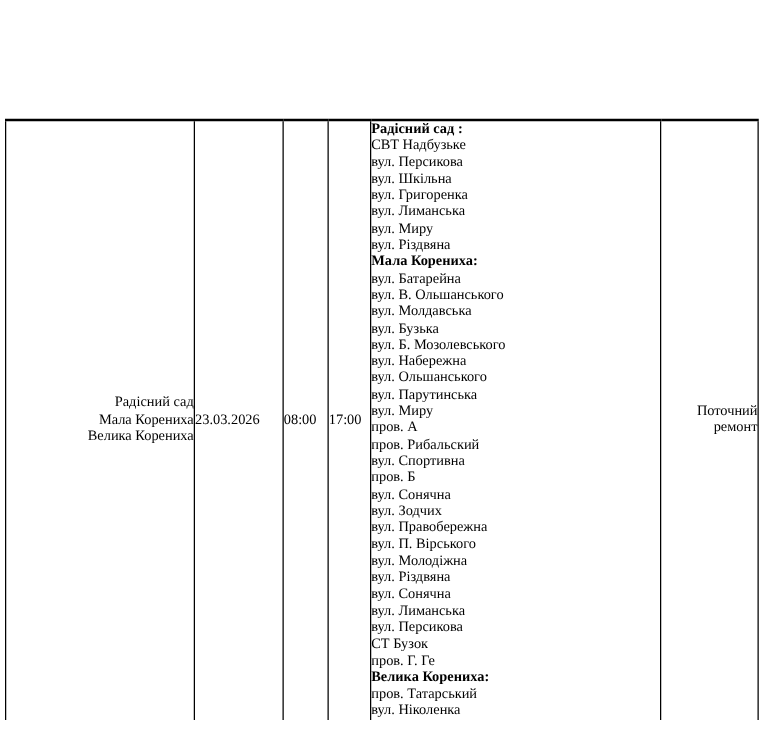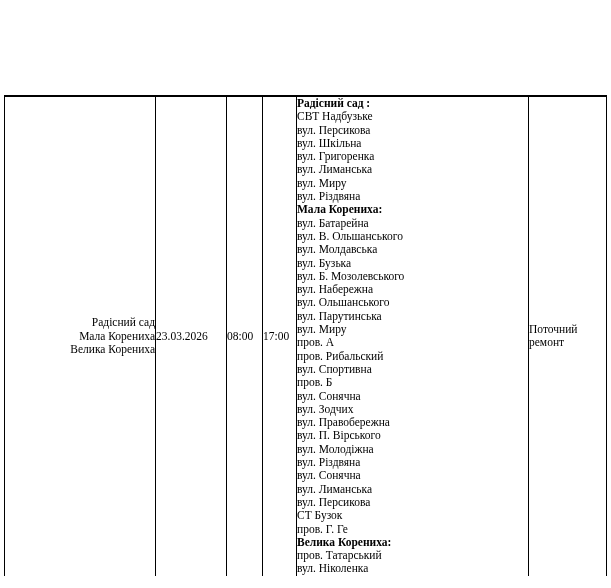--- a/index.html
+++ b/index.html
@@ -72,21 +72,21 @@
 
   .area-cell {
     text-align: right;
     padding-left: 6px;
   }
   .date-cell,
   .time-cell {
     text-align: left;
   }
   .reason-cell {
-    text-align: left;
+    text-align: right;
     padding-left: 7px;
   }
 
   
   .streets-cell {
     vertical-align: top;
     padding: 2px 0 0 4px;
   }
   .street-line {
     white-space: nowrap;

